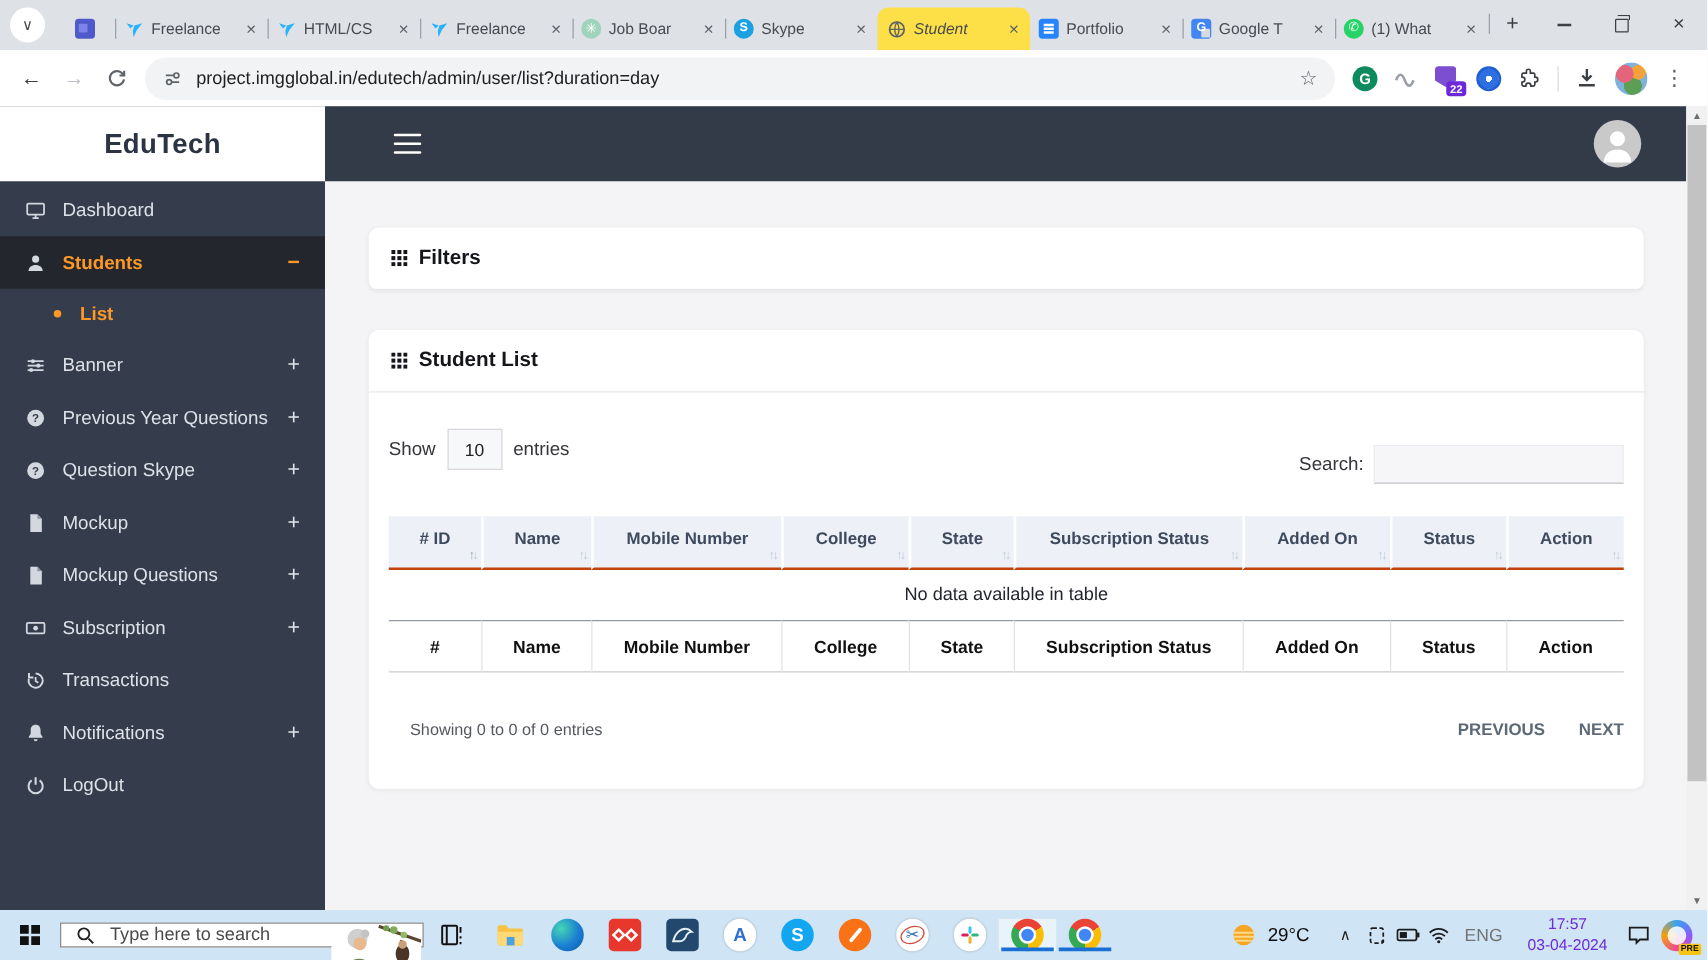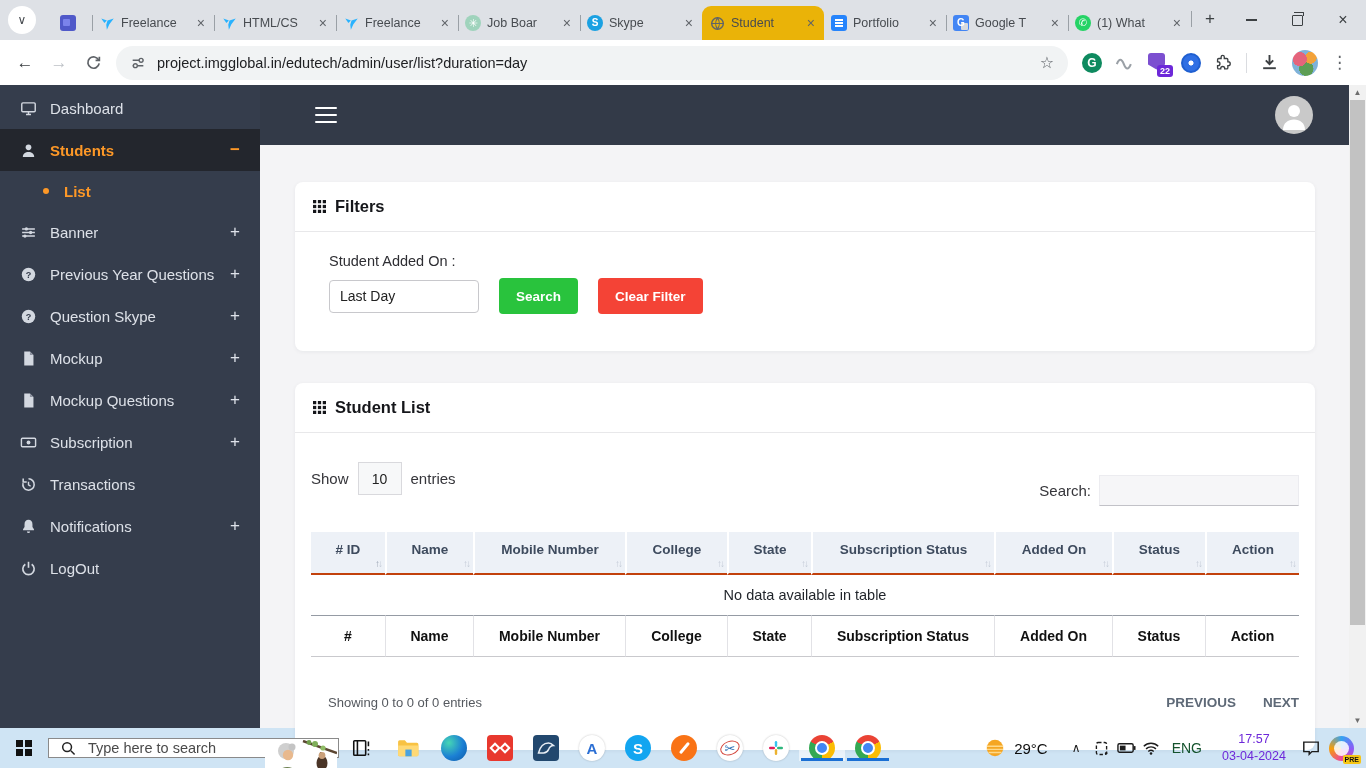--- a/index.html
+++ b/index.html
@@ -6,21 +6,21 @@
   .screen{position:relative;width:1366px;height:768px;overflow:hidden;background:#fff;
     font-family:"Liberation Sans","DejaVu Sans",sans-serif;-webkit-font-smoothing:antialiased;}
 
   
   .tabstrip{height:40px;background:#dee1e6;display:flex;align-items:flex-end;padding-left:6px;}
   .tab-overflow{align-self:center;width:28px;height:28px;border-radius:50%;background:#fff;display:flex;
     align-items:center;justify-content:center;color:#474b50;font-size:12px;margin:0 8px 0 2px;}
   .tab{width:108px;height:34px;border-radius:9px 9px 0 0;display:flex;align-items:center;padding:0 7px;
     gap:6px;color:#3c4043;font-size:12.5px;position:relative;flex:none;}
   .tab.pinned{width:34px;justify-content:center;}
-  .tab.active{background:#eab308;}
+  .tab.active{background:#fde047;font-style:italic;}
   .tab.sep::before{content:"";position:absolute;left:0;top:9px;height:16px;width:1px;background:#9aa0a6;}
   .tab-title{flex:1;white-space:nowrap;overflow:hidden;color:#474b50;}
   .tab-close{font-size:14px;color:#5f6368;padding:0 2px;}
   .fav{width:16px;height:16px;flex:none;display:flex;align-items:center;justify-content:center;border-radius:3px;
     font-size:10px;font-weight:bold;color:#fff;line-height:1;}
   .fav-teams{background:#5059c9;position:relative;border-radius:3px;}
   .fav-teams::after{content:"";position:absolute;left:3px;top:4px;width:7px;height:7px;background:#7b83eb;border-radius:1px;}
   .fav-freelancer{background:transparent;}
   .fav-chatgpt{background:#9fd3bc;border-radius:50%;color:#fff;font-size:11px;}
   .fav-skype{background:#1ba1e2;border-radius:50%;}
@@ -153,21 +153,21 @@
   .snip-ico{color:#d43a3a;font-size:14px;position:relative;}
   .snip-ico::before{content:"";position:absolute;inset:6px 3px;border:1.6px solid #d4493f;border-radius:50%;transform:rotate(-20deg);}
   .snip-ico span{position:relative;color:#2d6fb5;font-size:13px;}
   .chrome-ico{width:26px;height:26px;border-radius:50%;position:relative;
     background:conic-gradient(from -60deg,#ea4335 0 120deg,#fbbc04 120deg 240deg,#34a853 240deg 360deg);}
   .chrome-ico::after{content:"";position:absolute;inset:6px;border-radius:50%;background:#4285f4;border:2.5px solid #fff;}
   .tb-right{margin-left:auto;display:flex;align-items:center;padding-right:4px;}
   .weather{display:flex;align-items:center;gap:8px;margin-right:16px;font-size:15px;color:#0d0d0d;}
   .tray-ic{width:25px;display:flex;align-items:center;justify-content:center;color:#1c1c1c;}
   .tray-chevron{font-size:12px;color:#1c1c1c;}
-  .lang{font-size:14px;color:#14532d;margin:0 8px;}
+  .lang{font-size:14px;color:#737373;margin:0 8px;}
   .clock{width:72px;text-align:center;font-size:12.5px;line-height:1.35;color:#6d28d9;margin:0 8px;}
   .copilot{width:25px;height:25px;border-radius:50%;position:relative;margin:0 8px 0 6px;
     background:conic-gradient(#35a3f1,#8b5cf6,#ec4899,#f59e0b,#35a3f1);}
   .copilot::before{content:"";position:absolute;inset:5px;border-radius:50%;background:#fff;opacity:.85;}
   .pre-badge{position:absolute;right:-7px;bottom:-3px;background:#f6c514;color:#111;font-size:7px;font-weight:bold;
     padding:1px 2px;border-radius:2px;z-index:1;}
 </style>
 </head>
 <body>
 
@@ -298,20 +298,21 @@
           <path d="M3 13.5h12v1.8H3z" fill="#3c4043"></path>
         </svg>
       <div class="profile-avatar"></div>
       <span class="menu-dots">⋮</span>
     </div>
   </div>
 
   <div class="app-row">
 
     <aside class="sidebar">
+      <div class="brand">EduTech</div>
       <div class="side-menu">
 
         <div class="s-item">
           <svg viewBox="0 0 24 24">
               <rect x="2.5" y="4" width="19" height="12.5" rx="1.5" fill="none" stroke="currentColor" stroke-width="2"></rect>
               <path d="M8.5 20.5h7M12 16.5v4" stroke="currentColor" stroke-width="2" fill="none"></path>
             </svg>
           <span>Dashboard</span>
         </div>
 
@@ -436,28 +437,20 @@
                   <rect x="9" width="3" height="3"></rect>
                   <rect y="4.5" width="3" height="3"></rect>
                   <rect x="4.5" y="4.5" width="3" height="3"></rect>
                   <rect x="9" y="4.5" width="3" height="3"></rect>
                   <rect y="9" width="3" height="3"></rect>
                   <rect x="4.5" y="9" width="3" height="3"></rect>
                   <rect x="9" y="9" width="3" height="3"></rect>
                 </g>
               </svg>
             <span>Filters</span>
-          </div>
-          <div class="filters-body">
-            <div class="f-label">Student Added On :</div>
-            <div class="f-row">
-              <input class="f-input" value="Last Day" style="">
-              <button class="btn btn-green">Search</button>
-              <button class="btn btn-red">Clear Filter</button>
-            </div>
           </div>
         </section>
 
         <section class="card list-card">
           <div class="card-head">
             <svg class="grid-ico" viewBox="0 0 12 12">
                 <g fill="currentColor">
                   <rect width="3" height="3"></rect>
                   <rect x="4.5" width="3" height="3"></rect>
                   <rect x="9" width="3" height="3"></rect>

